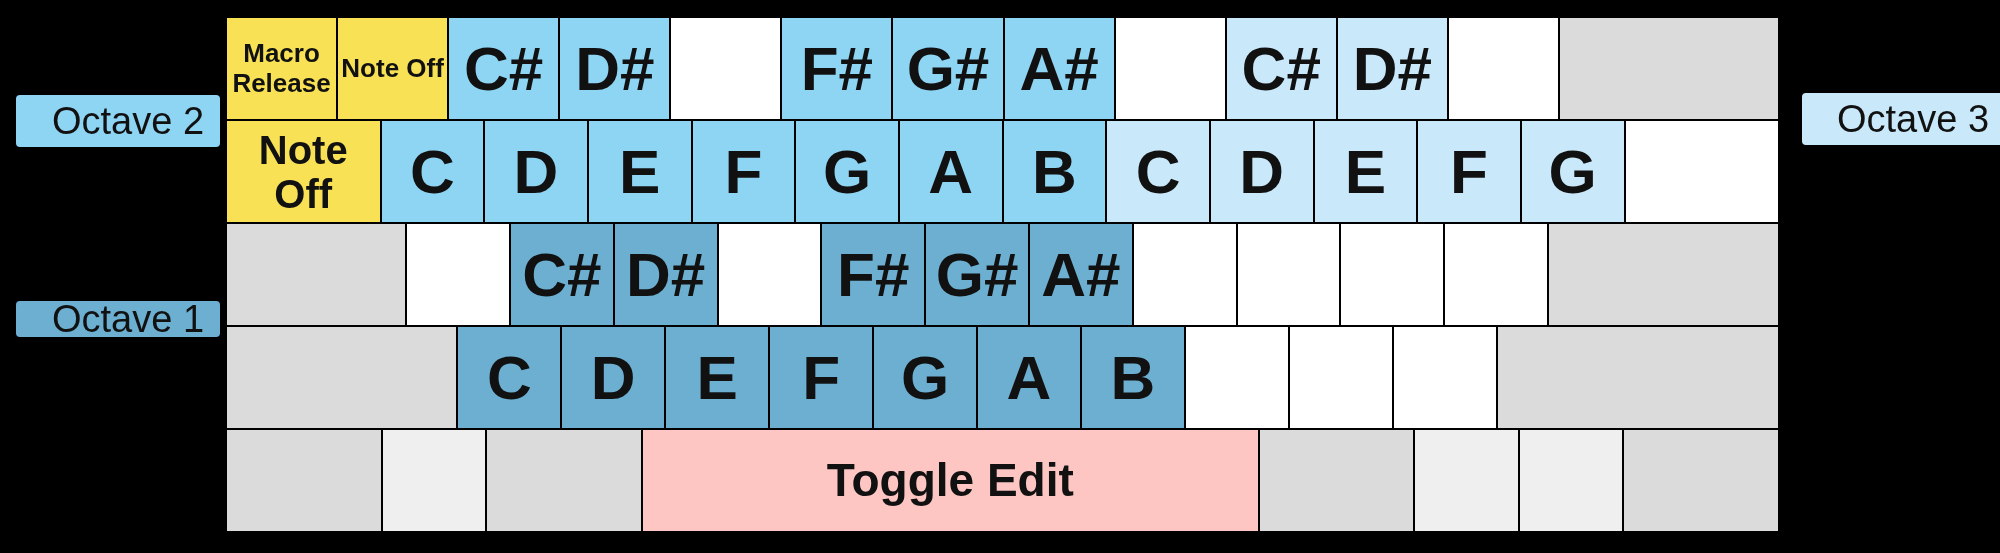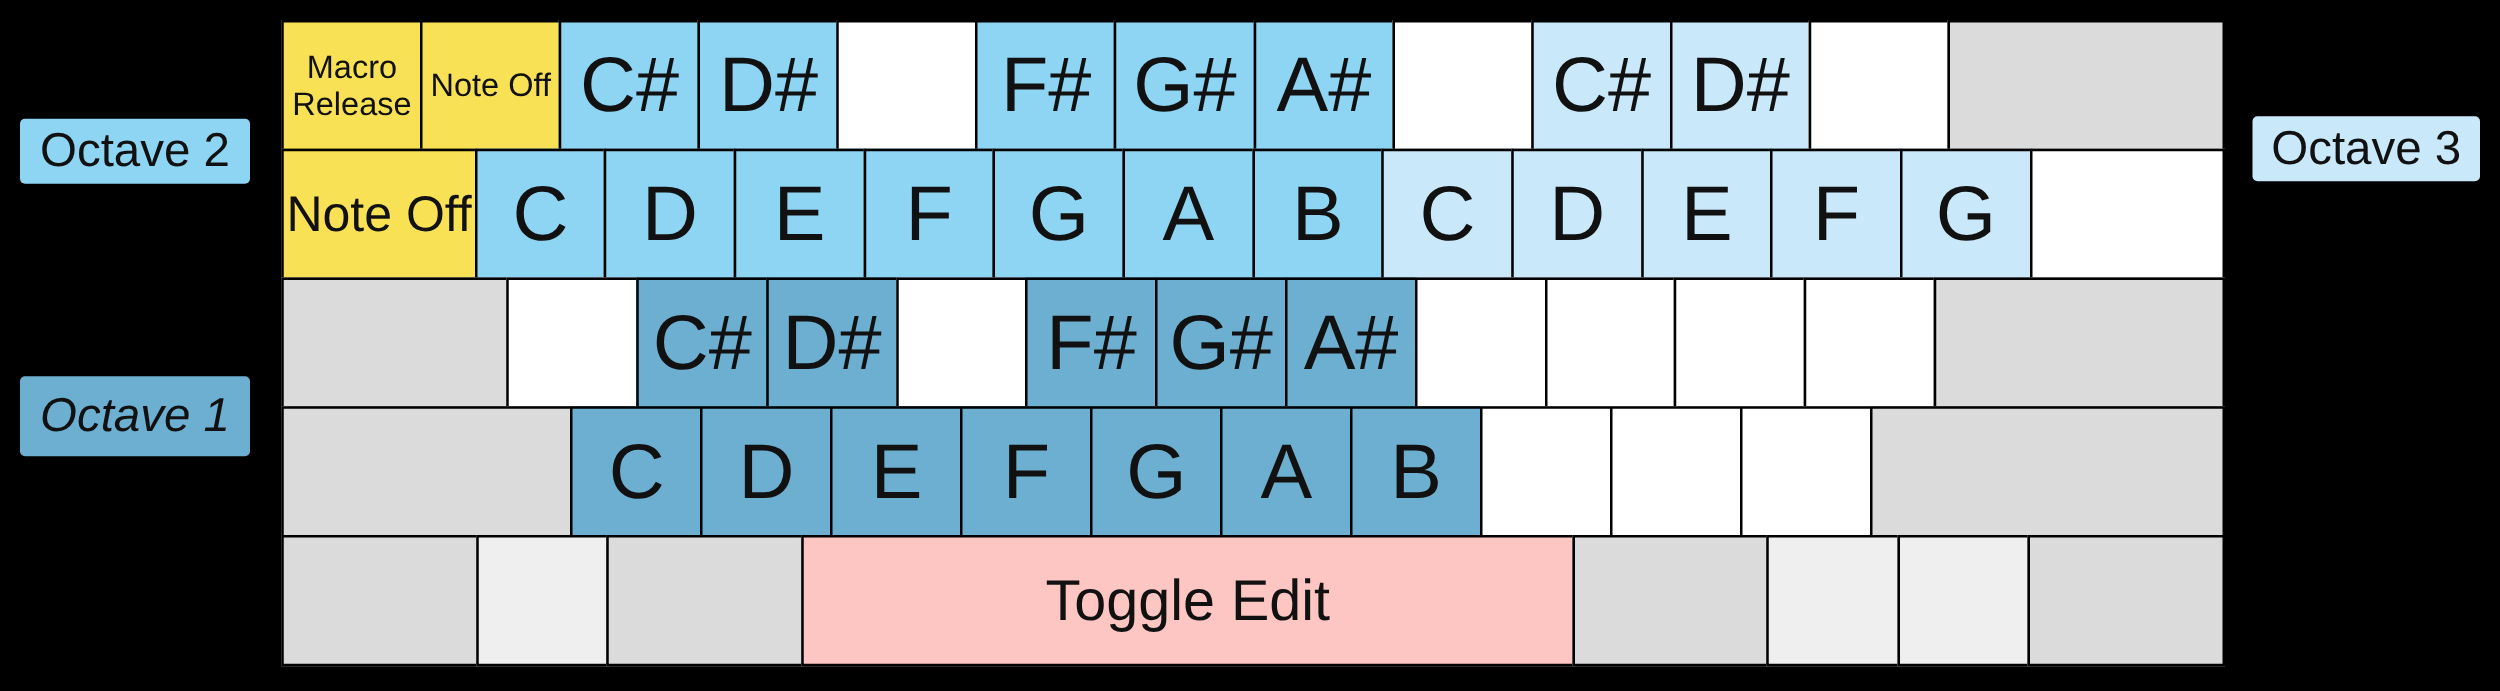--- a/index.html
+++ b/index.html
@@ -8,21 +8,21 @@
     width:2000px;height:553px;
     background:var(--background,#000);
     font-family:"Liberation Sans","DejaVu Sans",sans-serif;
     color:var(--text,#111);
     overflow:hidden;
   }
   #keyboard{
     position:absolute;
     left:225px;top:16px;width:1555px;
   }
-  .kb-row{display:flex;height:105px;}
+  .kb-row{display:flex;height:105px;font-weight:bold;}
   .kb-row + .kb-row{margin-top:-2px;}
   .key{
     box-sizing:border-box;
     border:2px solid var(--border,#000);
     flex-basis:0;min-width:0;
     display:flex;align-items:center;justify-content:center;
     text-align:center;
     font-size:62px;line-height:1.05;
     overflow:hidden;
     user-select:none;
@@ -37,23 +37,24 @@
   .t-blank{background:var(--white);}
   .t-mod{background:var(--gray);}
   .t-modlight{background:var(--graylight);}
   .t-space{background:var(--pink);font-size:46px;}
   .octave-label{
     position:absolute;
     display:flex;align-items:center;justify-content:center;
     font-size:38px;
     border-radius:4px;
     white-space:nowrap;
+    padding-left:20px;
   }
   #octave2-label{left:16px;top:95px;width:184px;height:52px;background:var(--octave2);}
-  #octave1-label{left:16px;top:301px;width:184px;height:64px;background:var(--octave1);font-style:italic;}
+  #octave1-label{left:16px;top:301px;width:184px;height:36px;background:var(--octave1);}
   #octave3-label{left:1802px;top:93px;width:182px;height:52px;background:var(--octave3);}
 </style>
 </head>
 <body>
 
 <div id="stage">
   <div id="octave2-label" class="octave-label">Octave 2</div>
   <div id="octave1-label" class="octave-label">Octave 1</div>
   <div id="octave3-label" class="octave-label">Octave 3</div>
   <div id="keyboard">

